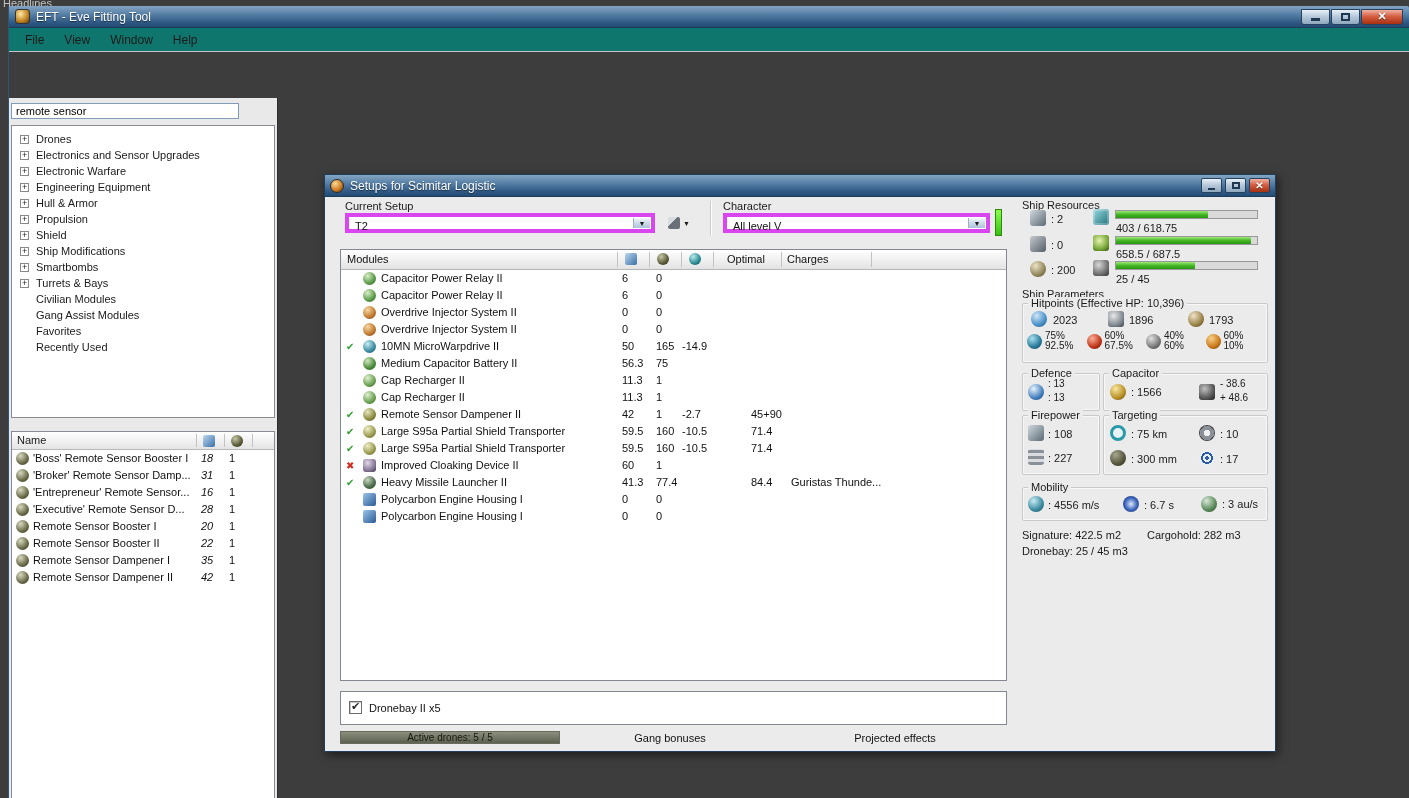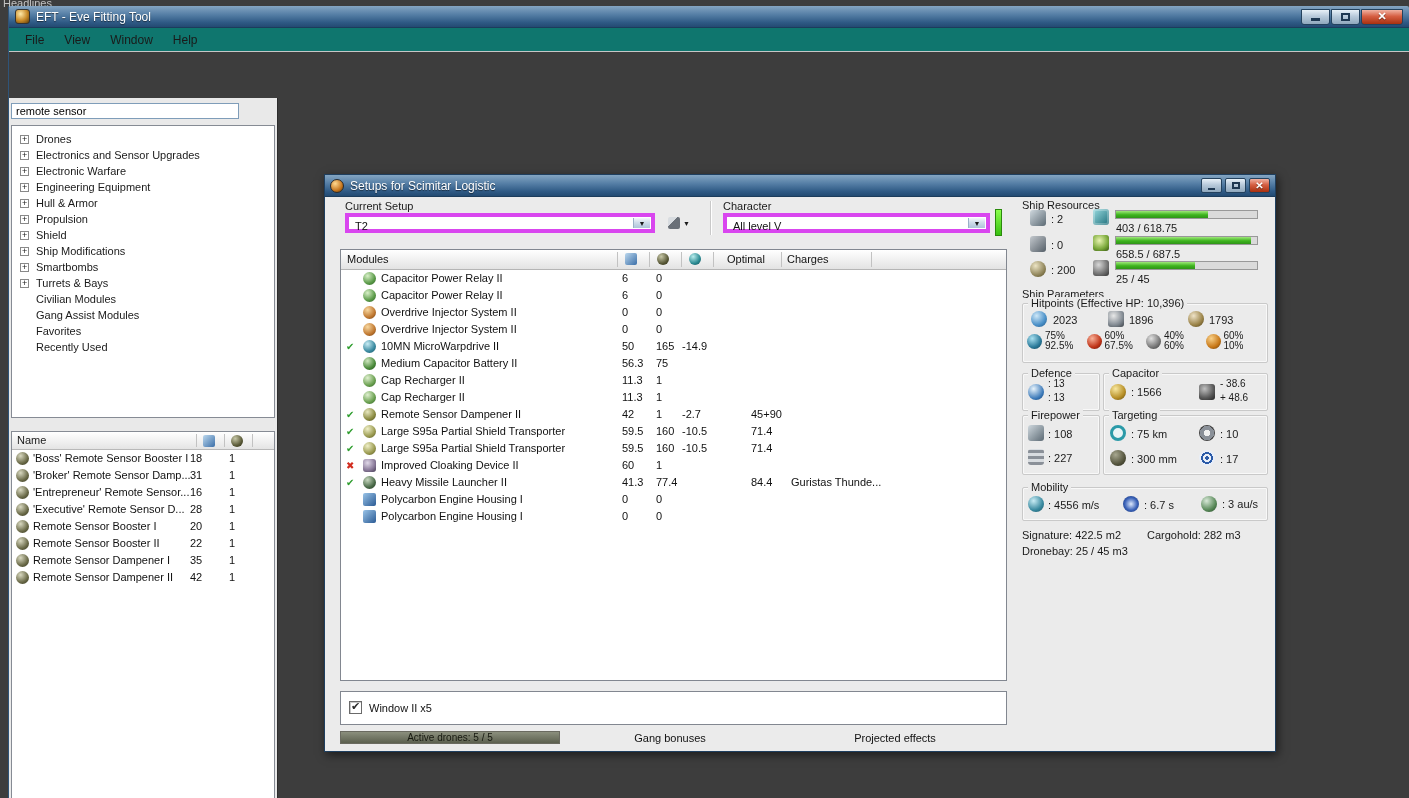--- a/index.html
+++ b/index.html
@@ -44,21 +44,21 @@
   .res-header .hname{position:absolute;left:5px;top:2px;color:#1a1a1a;}
   .hsep{position:absolute;top:2px;bottom:2px;width:1px;background:#c2c2c2;}
   .col-icon{position:absolute;top:3px;width:12px;height:12px;border-radius:2px;}
   .icon-cpu-col{background:linear-gradient(135deg,#bcd8ee,#3a6ea8);}
   .icon-pg-col{background:radial-gradient(circle at 35% 30%,#c8c8a8,#5a5a38 60%,#26260f);border-radius:50%;}
   .icon-cap-col{background:radial-gradient(circle at 35% 30%,#b8ecec,#2a8a92 60%,#0f4a50);border-radius:50%;}
   .res-rows{position:absolute;top:18px;left:0;right:0;}
   .res-row{height:17px;position:relative;}
   .res-row .micon{position:absolute;left:4px;top:2px;}
   .res-row .rname{position:absolute;left:21px;top:2px;white-space:nowrap;max-width:165px;overflow:hidden;text-align:center;}
-  .res-row .rcpu{position:absolute;left:178px;top:2px;}
+  .res-row .rcpu{position:absolute;left:189px;top:2px;font-style:italic;}
   .res-row .rpg{position:absolute;left:217px;top:2px;}
 
   
   .micon{width:13px;height:13px;border-radius:50%;display:inline-block;background:radial-gradient(circle at 35% 30%,#d8d8c0,#6a6a48 60%,#30301a);}
   .micon[data-icon="cap-relay"]{background:radial-gradient(circle at 35% 30%,#d8f0c8,#5a9a48 60%,#2a5a20);}
   .micon[data-icon="overdrive"]{background:radial-gradient(circle at 35% 30%,#f8d8a0,#c07830 60%,#6a3a10);}
   .micon[data-icon="mwd"]{background:radial-gradient(circle at 35% 30%,#c8ecf4,#3a8aa0 60%,#155060);}
   .micon[data-icon="cap-battery"]{background:radial-gradient(circle at 35% 30%,#d0e8c0,#4a8a3a 60%,#1c4a18);}
   .micon[data-icon="cap-recharger"]{background:radial-gradient(circle at 35% 30%,#e0f0d0,#6aa050 60%,#2a5a20);}
   .micon[data-icon="sensor-damp"]{background:radial-gradient(circle at 35% 30%,#e8e8c0,#8a8a40 60%,#45451a);}
@@ -562,21 +562,21 @@
                 <span class="mcpu">0</span>
                 <span class="mcap"></span>
                 <span class="mopt"></span>
                 <span class="mchg"></span>
               </div>
             </div>
         </div>
 
         <div class="drone-box">
           <span class="checkbox" data-checked="true"></span>
-          <span class="drone-label">Window II x5</span>
+          <span class="drone-label">Dronebay II x5</span>
         </div>
 
         <div class="adrones-bar">
           <div class="fill" style="width: 100%;"></div>
           <div class="txt">Active drones: 5 / 5</div>
         </div>
         <span class="footer-label" style="left:280px;width:130px;">Gang bonuses</span>
         <span class="footer-label" style="left:495px;width:150px;">Projected effects</span>
 
         <span class="section-label" style="left:697px;top:2px;">Ship Resources</span>

